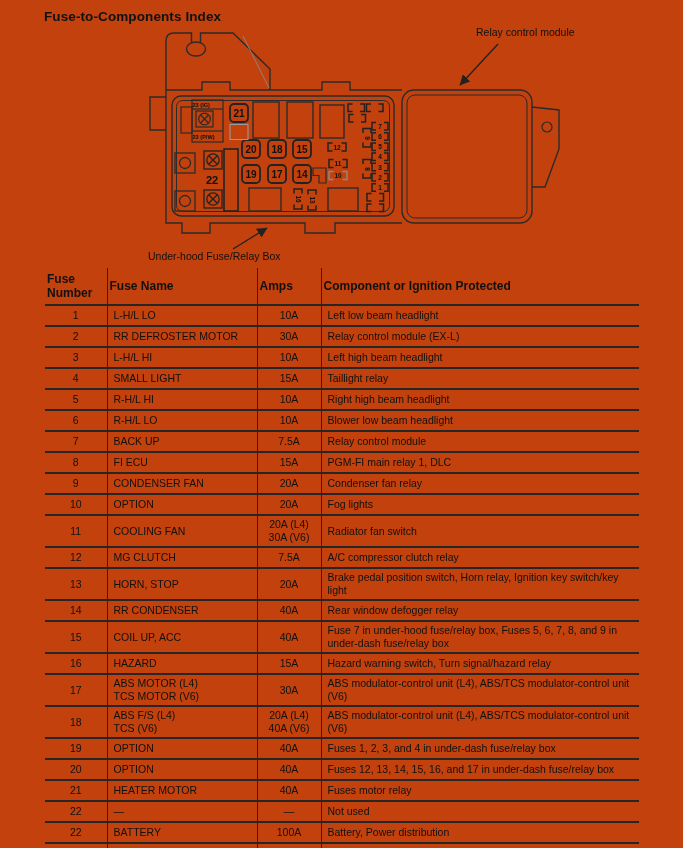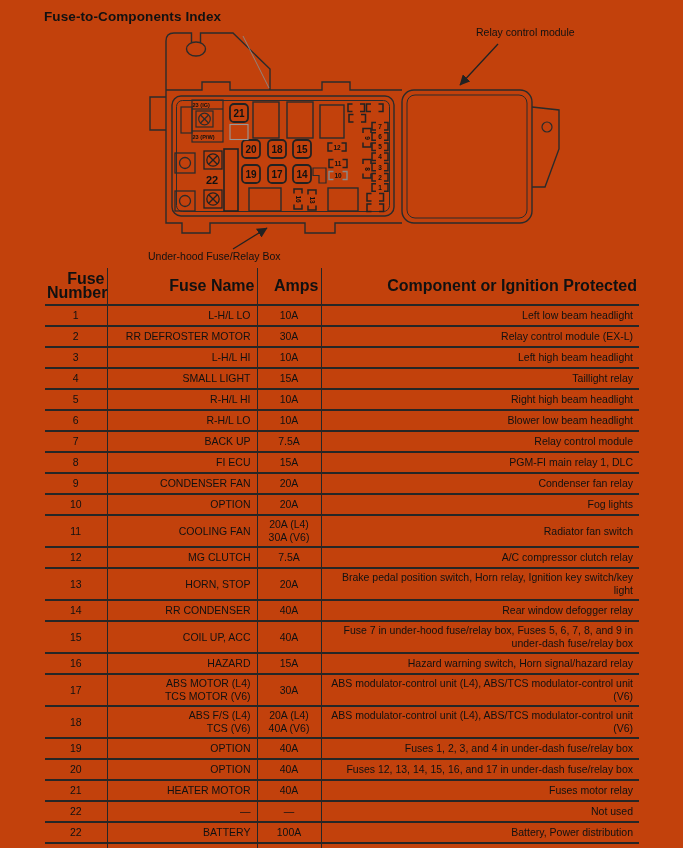--- a/index.html
+++ b/index.html
@@ -17,33 +17,33 @@
   .t-fuse    { font-size:10px; font-weight:bold; text-anchor:middle; }
   .t-fuse-lg { font-size:11px; font-weight:bold; text-anchor:middle; }
   .t-slot    { font-size:6.5px; font-weight:bold; text-anchor:middle; }
   .t-tiny    { font-size:5.6px; font-weight:bold; }
 
   .fuse-table {
     position:absolute; left:45px; top:268px; width:594px;
     border-collapse:collapse; table-layout:fixed; color:#111;
   }
   .fuse-table th {
-    font-size:16px; font-weight:bold; text-align:right; vertical-align:middle;
+    font-size:12px; font-weight:bold; text-align:left; vertical-align:middle;
     padding:4px 2px; line-height:14px; white-space:pre-line;
     border-bottom:2.5px solid #262626;
   }
   .fuse-table td {
     font-size:10.5px; line-height:13px; vertical-align:middle;
     padding:2px 6px; white-space:pre-line;
     border-bottom:2px solid #262626; height:15px;
   }
   .fuse-table th:not(:first-child),
   .fuse-table td:not(:first-child) { border-left:1.5px solid #262626; }
   .fuse-table td.c-num,  .fuse-table td.c-amps { text-align:center; padding:2px 2px; }
-  .fuse-table td.c-name, .fuse-table td.c-comp { text-align:right;margin-left:14px; }
+  .fuse-table td.c-name, .fuse-table td.c-comp { text-align:left;margin-left:14px; }
 </style>
 </head>
 <body>
 
 <div class="page">
 
   <div class="page-title">Fuse-to-Components Index</div>
 
   <svg class="diagram" viewBox="0 0 683 265">
     <defs>
@@ -323,21 +323,21 @@
         <tr>
           <td class="c-num">15</td>
           <td class="c-name">COIL UP, ACC</td>
           <td class="c-amps">40A</td>
           <td class="c-comp">Fuse 7 in under-hood fuse/relay box, Fuses 5, 6, 7, 8, and 9 in under-dash fuse/relay box</td>
         </tr>
         <tr>
           <td class="c-num">16</td>
           <td class="c-name">HAZARD</td>
           <td class="c-amps">15A</td>
-          <td class="c-comp">Hazard warning switch, Horn signal/hazard relay</td>
+          <td class="c-comp">Hazard warning switch, Turn signal/hazard relay</td>
         </tr>
         <tr>
           <td class="c-num">17</td>
           <td class="c-name">ABS MOTOR (L4)
 TCS MOTOR (V6)</td>
           <td class="c-amps">30A</td>
           <td class="c-comp">ABS modulator-control unit (L4), ABS/TCS modulator-control unit (V6)</td>
         </tr>
         <tr>
           <td class="c-num">18</td>

